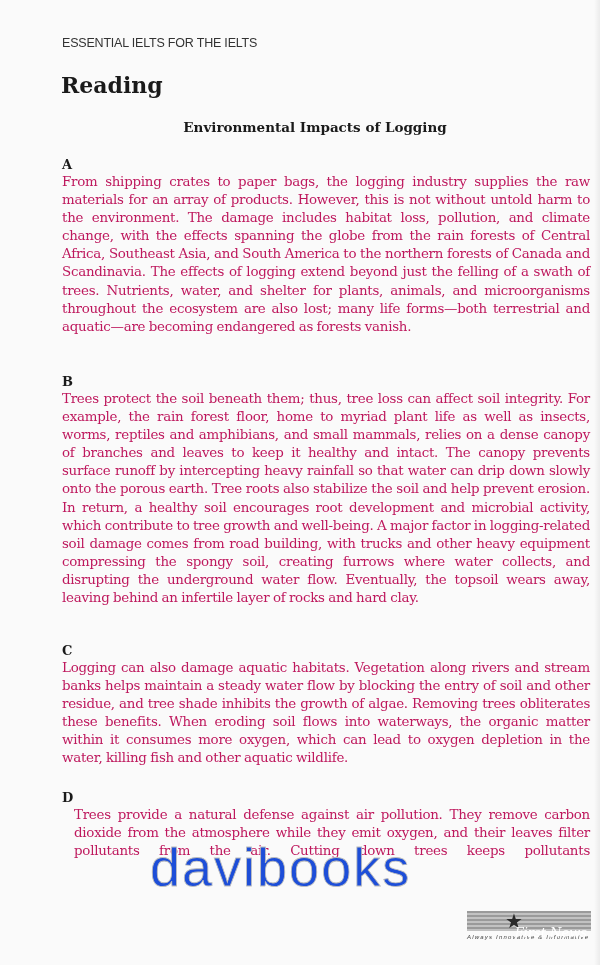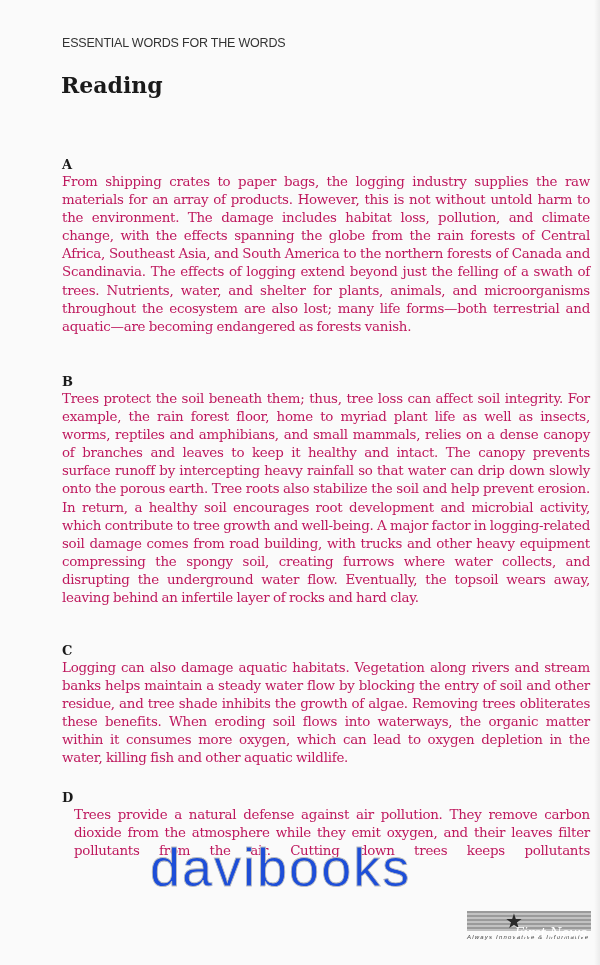--- a/index.html
+++ b/index.html
@@ -83,22 +83,23 @@
   }
   .edge-shadow {
     position: absolute; right: 0; top: 0; width: 6px; height: 965px;
     background: linear-gradient(90deg, rgba(0,0,0,0), rgba(0,0,0,0.06));
   }
 </style>
 </head>
 <body>
 
 <div class="page">
-  <div class="running-head">ESSENTIAL WORDS FOR THE WORDS</div>
+  <div class="running-head">ESSENTIAL IELTS FOR THE IELTS</div>
   <div class="section-heading">Reading</div>
+  <div class="article-title">Environmental Impacts of Logging</div>
 
   <div class="para-block" style="top:157px;">
     <div class="para-label">A</div>
     <div class="para-text">From shipping crates to paper bags, the logging industry supplies the raw materials for an array of products. However, this is not without untold harm to the environment. The damage includes habitat loss, pollution, and climate change, with the effects spanning the globe from the rain forests of Central Africa, Southeast Asia, and South America to the northern forests of Canada and Scandinavia. The effects of logging extend beyond just the felling of a swath of trees. Nutrients, water, and shelter for plants, animals, and microorganisms throughout the ecosystem are also lost; many life forms—both terrestrial and aquatic—are becoming endangered as forests vanish.</div>
   </div>
 
   <div class="para-block" style="top:374px;">
     <div class="para-label">B</div>
     <div class="para-text">Trees protect the soil beneath them; thus, tree loss can affect soil integrity. For example, the rain forest floor, home to myriad plant life as well as insects, worms, reptiles and amphibians, and small mammals, relies on a dense canopy of branches and leaves to keep it healthy and intact. The canopy prevents surface runoff by intercepting heavy rainfall so that water can drip down slowly onto the porous earth. Tree roots also stabilize the soil and help prevent erosion. In return, a healthy soil encourages root development and microbial activity, which contribute to tree growth and well-being. A major factor in logging-related soil damage comes from road building, with trucks and other heavy equipment compressing the spongy soil, creating furrows where water collects, and disrupting the underground water flow. Eventually, the topsoil wears away, leaving behind an infertile layer of rocks and hard clay.</div>
   </div>

